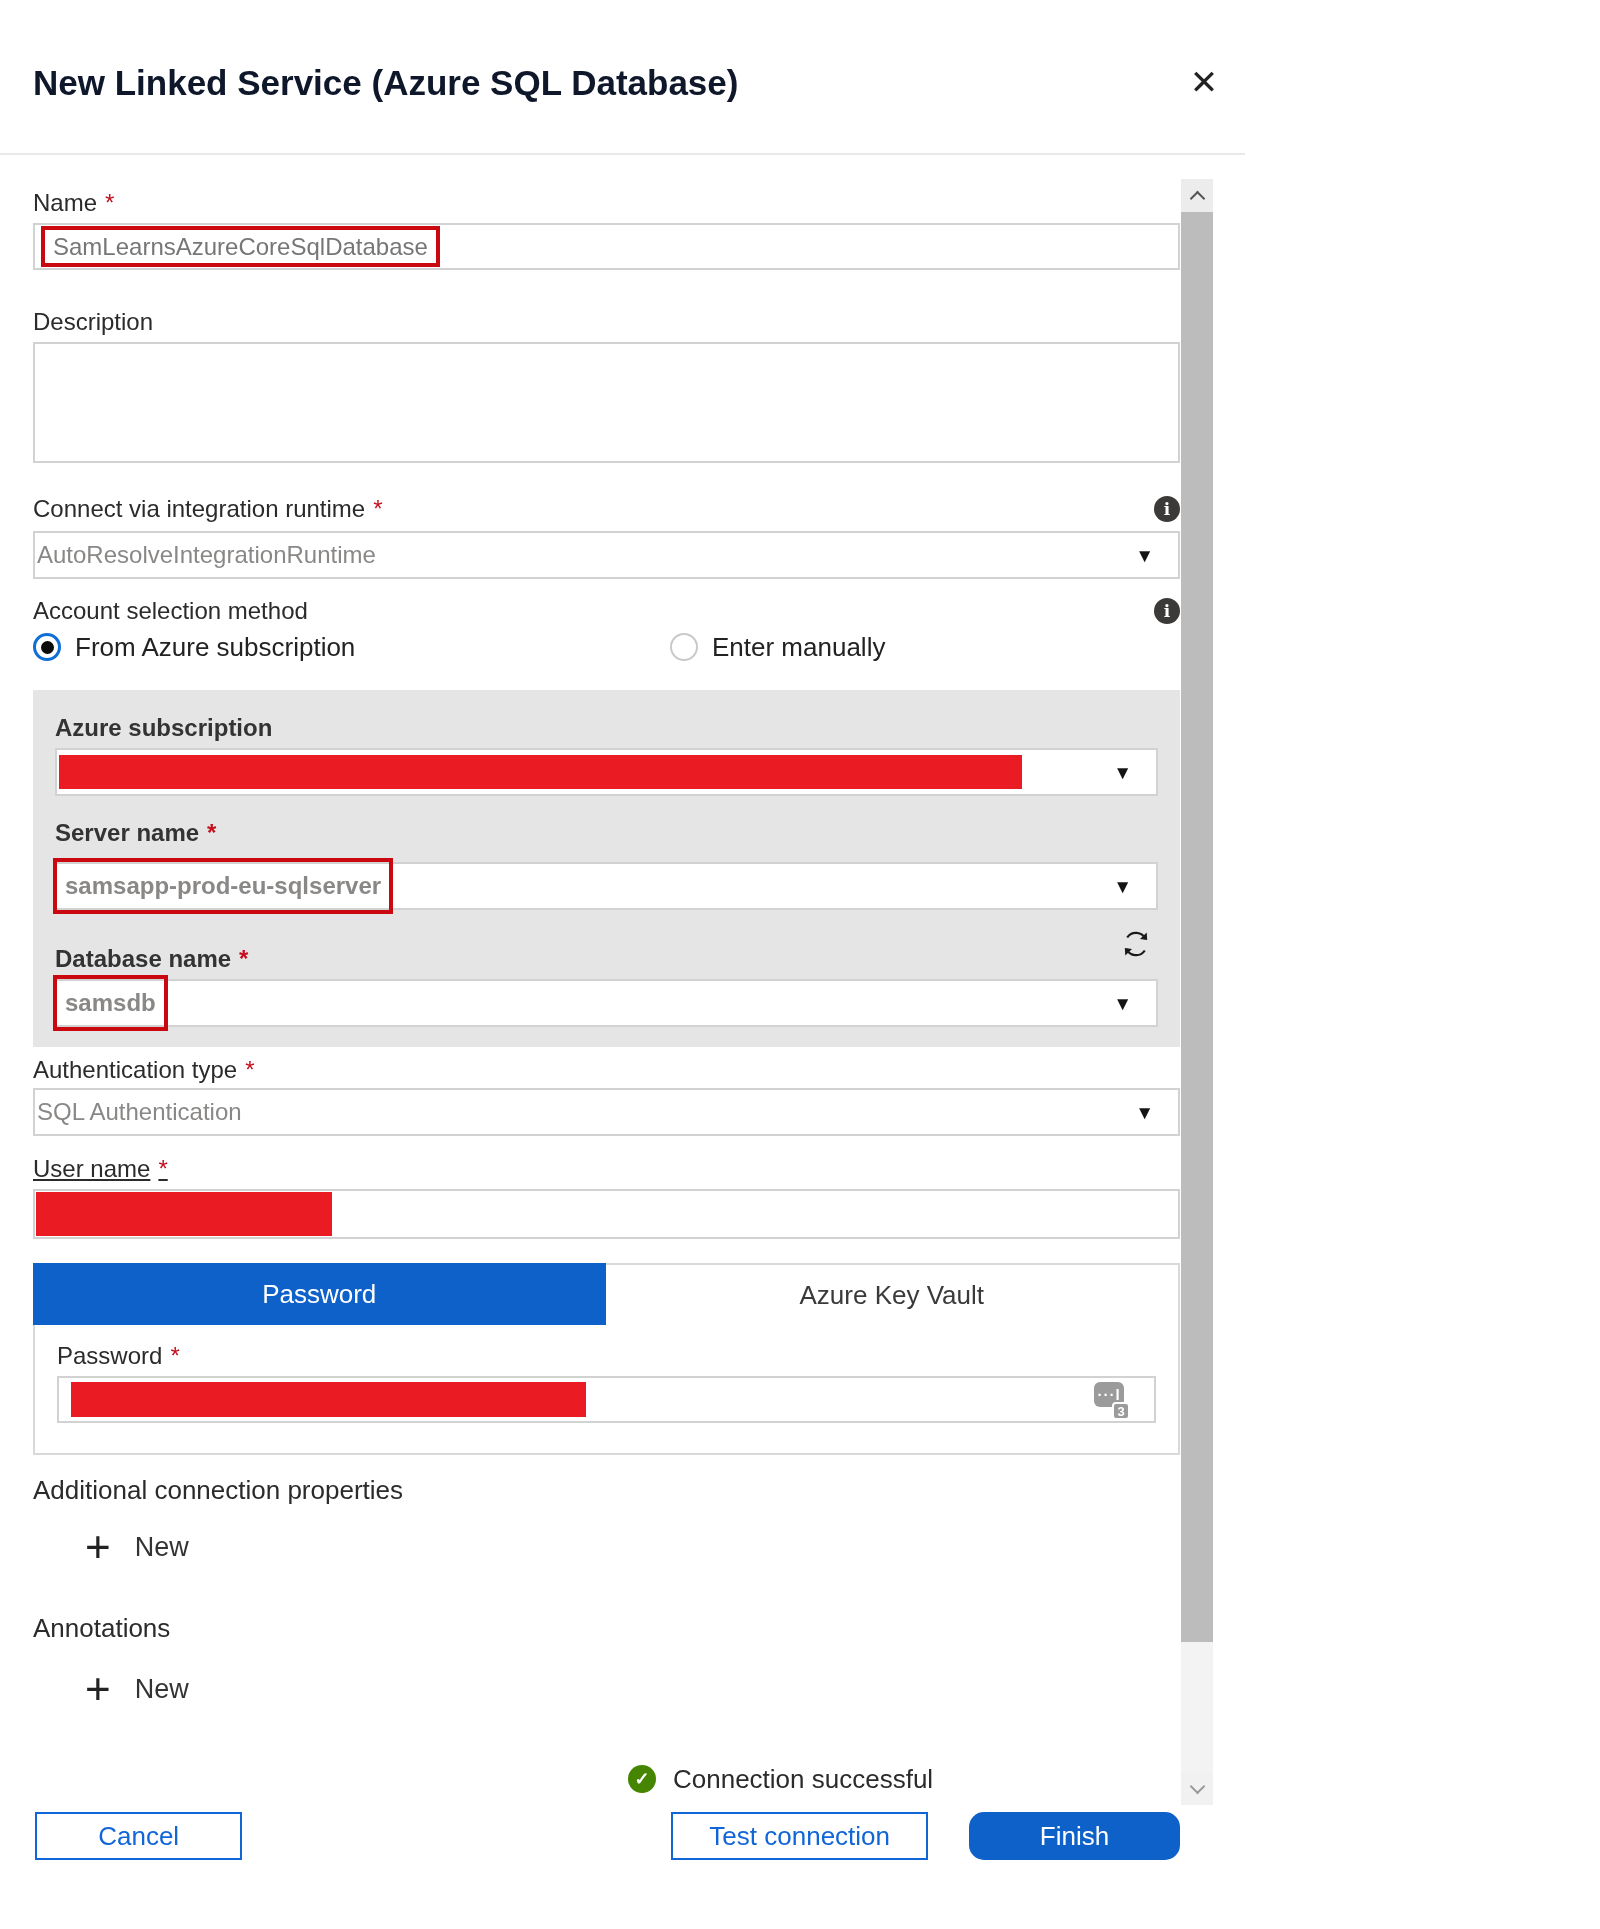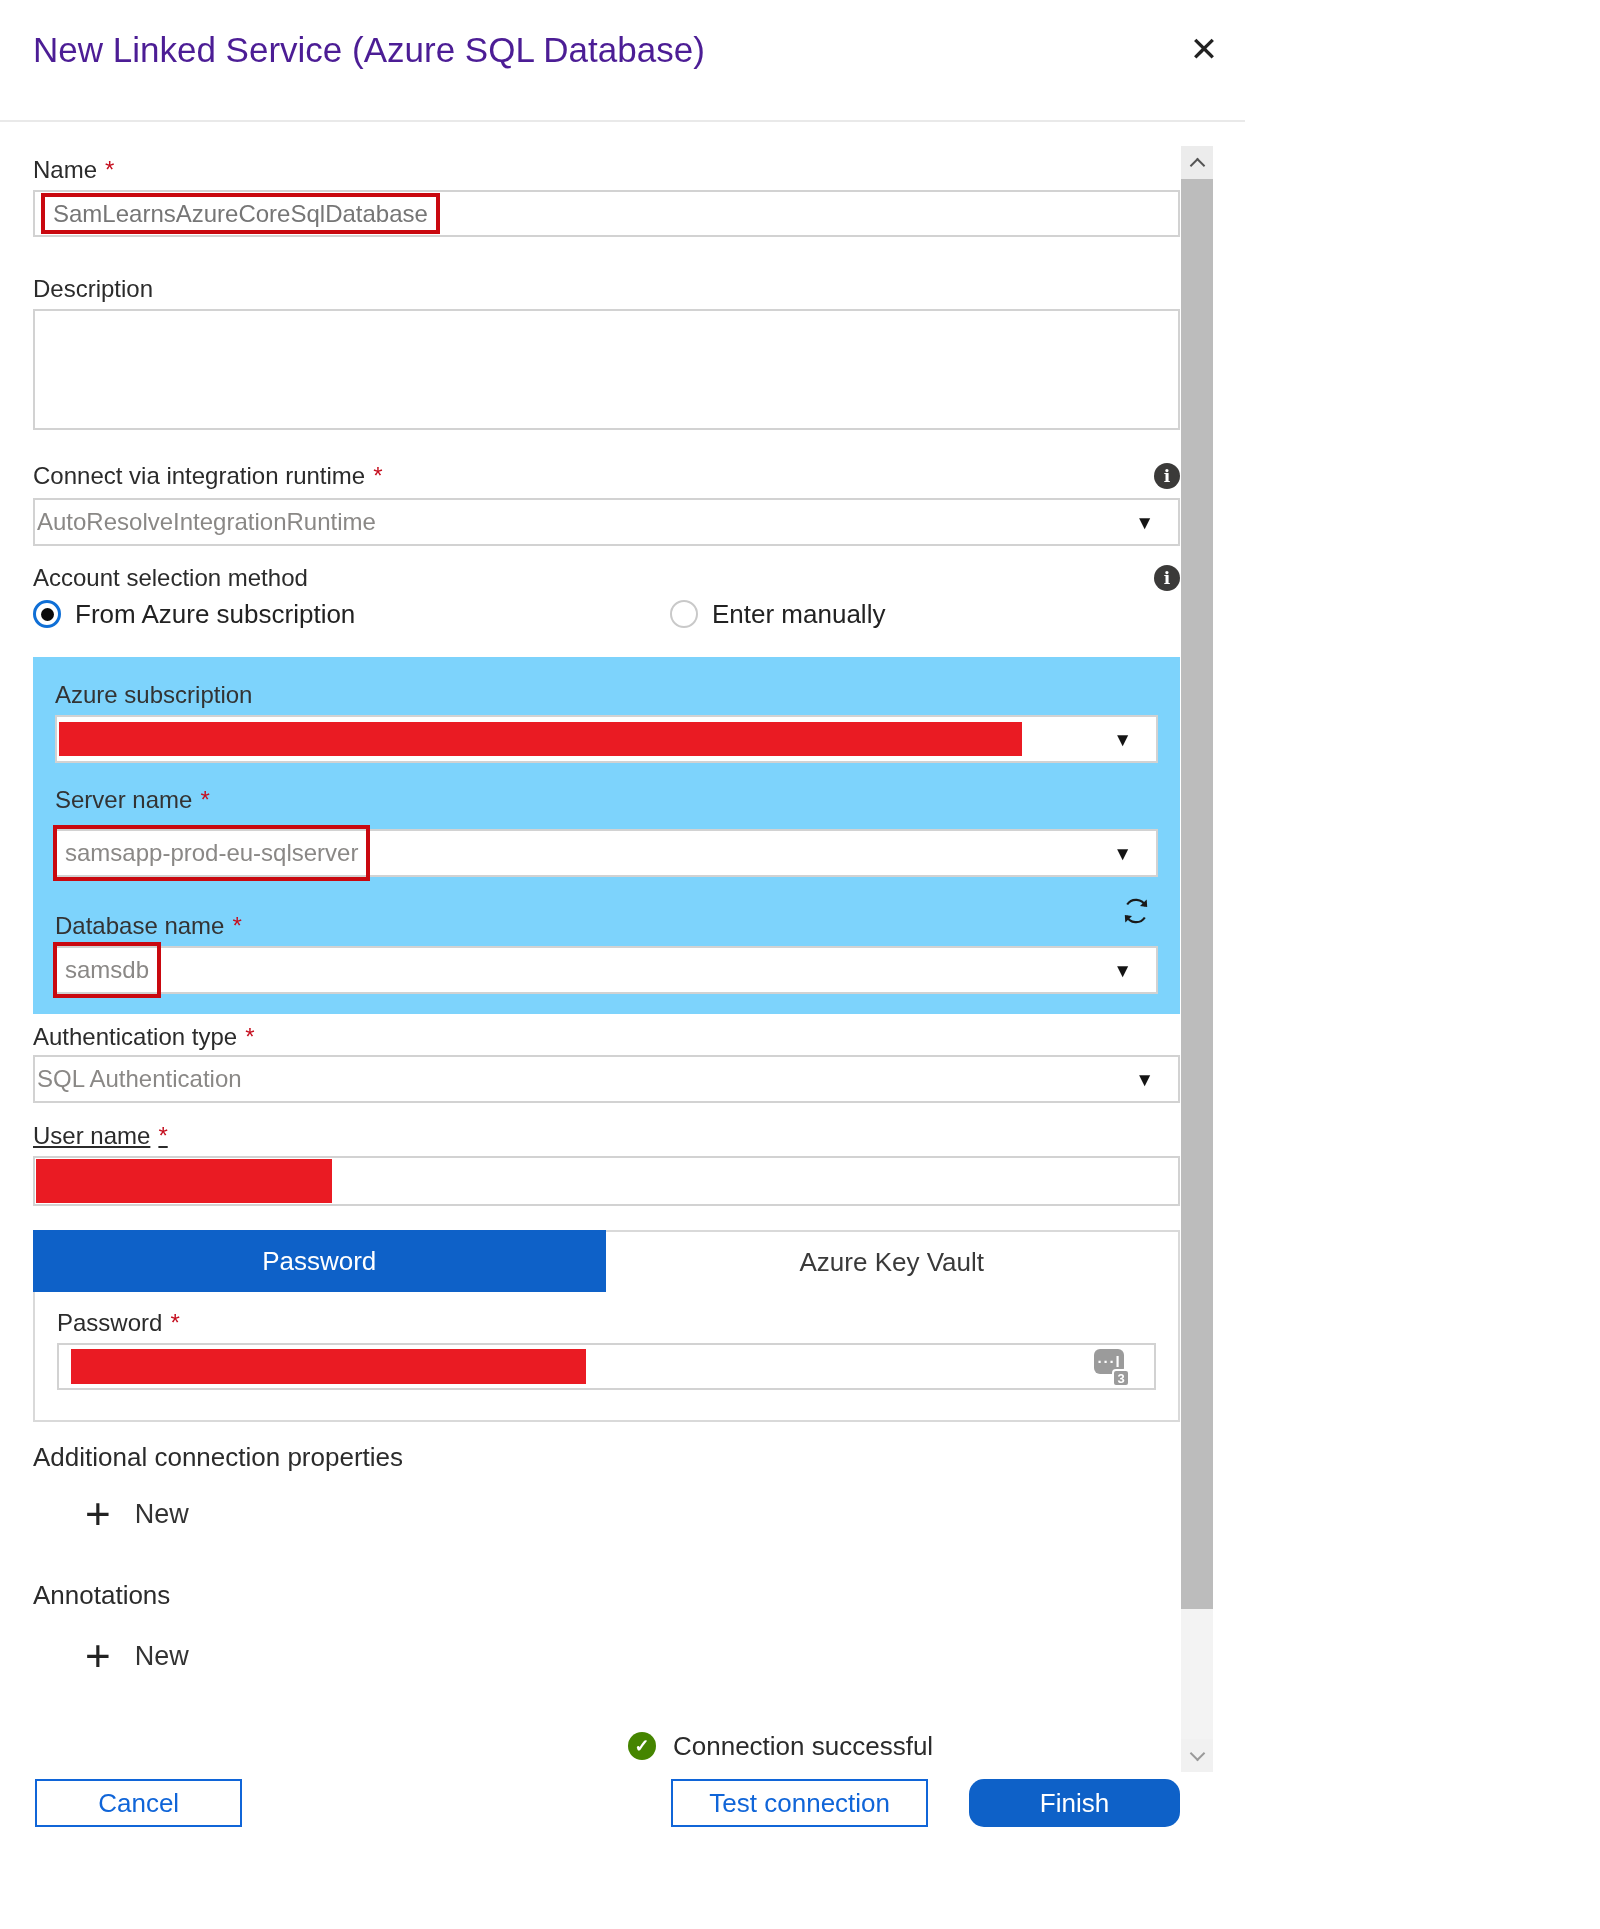--- a/index.html
+++ b/index.html
@@ -12,21 +12,21 @@
   *{box-sizing:border-box;}
   html,body{margin:0;padding:0;}
   body{
     width:1600px;height:1929px;background:#ffffff;
     font-family:"Liberation Sans", sans-serif;color:#2b2b2b;overflow:hidden;
   }
   .dialog{position:relative;width:1245px;height:1929px;background:#fff;}
 
   
   .hdr{height:122px;border-bottom:2px solid #e9e9e9;position:relative;}
-  .hdr-title{padding:30px 0 0 33px;font-size:35px;font-weight:400;color:#4c1d95;letter-spacing:0;}
+  .hdr-title{padding:30px 0 0 33px;font-size:35px;font-weight:700;color:#0f172a;letter-spacing:0;margin-top:33px;}
   .close-btn{position:absolute;top:26px;right:18px;width:46px;height:46px;
     font-size:34px;font-weight:300;color:#222;display:flex;align-items:center;justify-content:center;cursor:pointer;}
 
   
   .sbar{position:absolute;left:1181px;top:146px;width:32px;height:1626px;}
   .sb-up{height:33px;background:#ececec;display:flex;align-items:center;justify-content:center;}
   .sb-thumb{height:1430px;background:#bcbcbc;}
   .sb-track{height:130px;background:#f3f3f3;}
   .sb-down{height:33px;background:#f1f1f1;display:flex;align-items:center;justify-content:center;}
   .chev{width:11px;height:11px;border-left:2px solid #555;border-top:2px solid #555;transform:rotate(45deg);margin-top:5px;}
@@ -59,21 +59,21 @@
   .radio-row{display:flex;align-items:center;height:36px;margin-top:3px;}
   .radio-item{display:flex;align-items:center;cursor:pointer;}
   .radio-item.first{width:637px;}
   .radio-outer{width:28px;height:28px;border-radius:50%;border:3px solid #0f6fd6;background:#fff;
     display:flex;align-items:center;justify-content:center;margin-right:14px;flex:0 0 auto;}
   .radio-outer.off{border:2px solid #c9c9c9;}
   .radio-dot{width:13px;height:13px;border-radius:50%;background:#0b0b0b;}
   .radio-lbl{font-size:26px;color:#222;}
 
   
-  .gray-sec{margin-top:25px;background:#7dd3fc;padding:23px 22px 20px 22px;}
+  .gray-sec{margin-top:25px;background:#e5e5e5;padding:23px 22px 20px 22px;font-weight:bold;}
   .gray-sec .lbl{color:#333;}
   .db-label-row{margin-top:20px;height:44px;display:flex;justify-content:space-between;align-items:flex-end;position:relative;}
   .refresh-btn{position:absolute;right:6px;top:-2px;width:32px;height:32px;cursor:pointer;}
 
   
   .tabs{display:flex;margin-top:24px;height:62px;}
   .tab{flex:1;display:flex;align-items:center;justify-content:center;font-size:26px;cursor:pointer;}
   .tab.active{background:var(--accent);color:#fff;}
   .tab.inactive{background:#fff;color:#3a3a3a;border-top:2px solid #d9d9d9;border-right:2px solid #d9d9d9;}
   .panel{border:2px solid #d9d9d9;border-top:none;height:130px;padding:16px 22px 0 22px;position:relative;}

